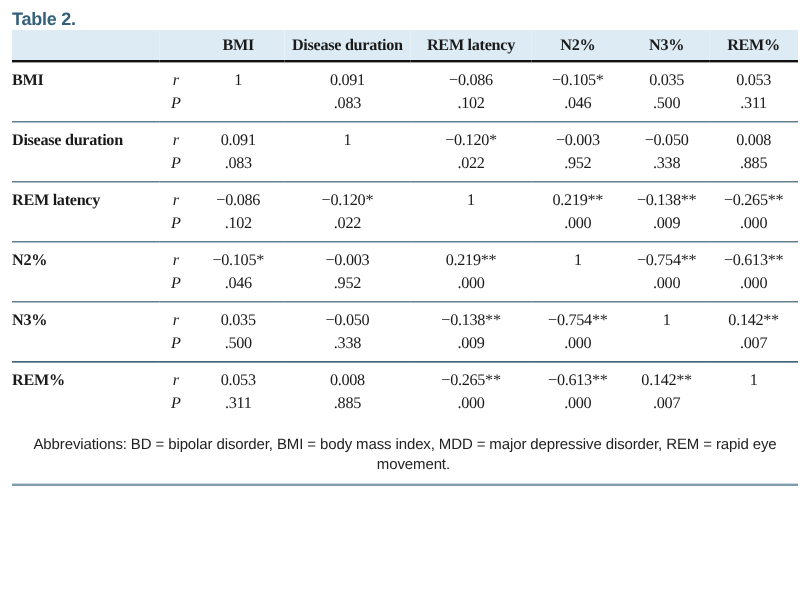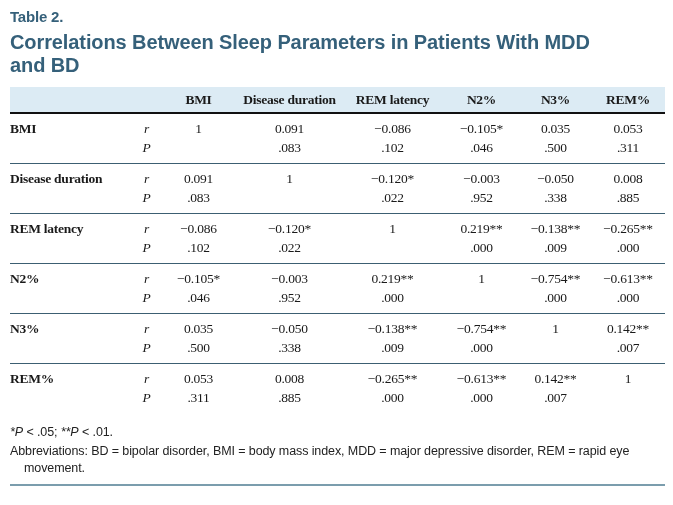--- a/index.html
+++ b/index.html
@@ -66,36 +66,36 @@
     line-height:17px;
     letter-spacing:-0.1px;
     color:#222222;
     width:655px;
   }
   .sig .it{font-style:italic;}
   .abbrev{
     margin-top:2px;
     padding-left:14px;
     text-indent:-14px;
+    text-align:center;
   }
   .bottom-rule{
     width:655px;
     height:2px;
     background:#7b9dad;
     margin-top:7px;
   }
 </style>
 </head>
 <body>
 
 <div class="page">
 
   <div class="eyebrow">Table 2.</div>
 
-  <h1 class="title">Correlations Between Sleep Parameters in Patients With MDD and BD</h1>
 
   <table class="corr">
     <colgroup>
       <col style="width:123px">
       <col style="width:27px">
       <col style="width:77px">
       <col style="width:105px">
       <col style="width:101px">
       <col style="width:77px">
       <col style="width:71px">
@@ -241,19 +241,18 @@
           <td>.885</td>
           <td>.000</td>
           <td>.000</td>
           <td>.007</td>
           <td></td>
         </tr>
       </tbody>
     </table>
 
   <div class="footnotes">
-    <div class="sig"><span class="it">*</span><span class="it">P</span><span> &lt; .05; </span><span class="it">**</span><span class="it">P</span><span> &lt; .01.</span></div>
     <div class="abbrev">Abbreviations: BD = bipolar disorder, BMI = body mass index, MDD = major depressive disorder, REM = rapid eye movement.</div>
   </div>
 
   <div class="bottom-rule"></div>
 
 </div>
 
 </body></html>

